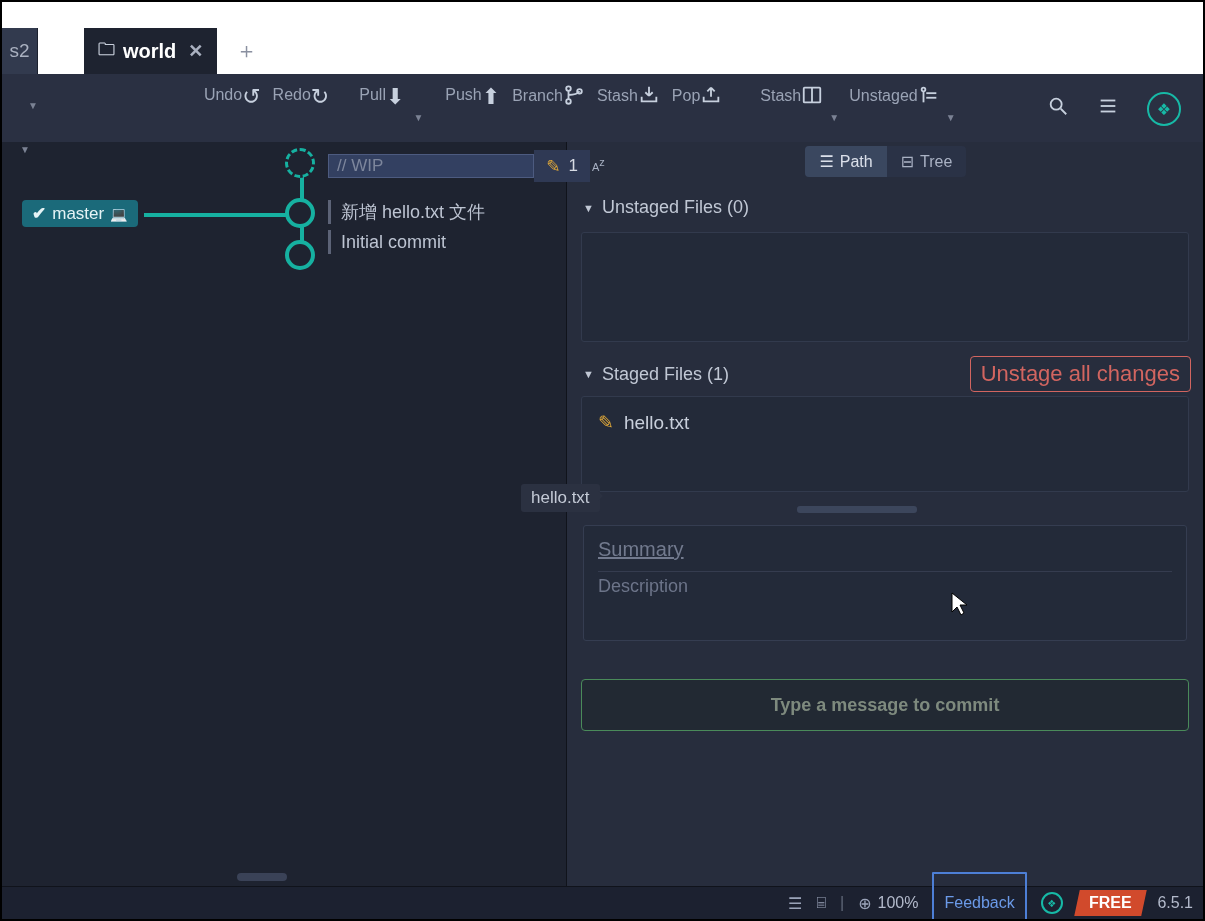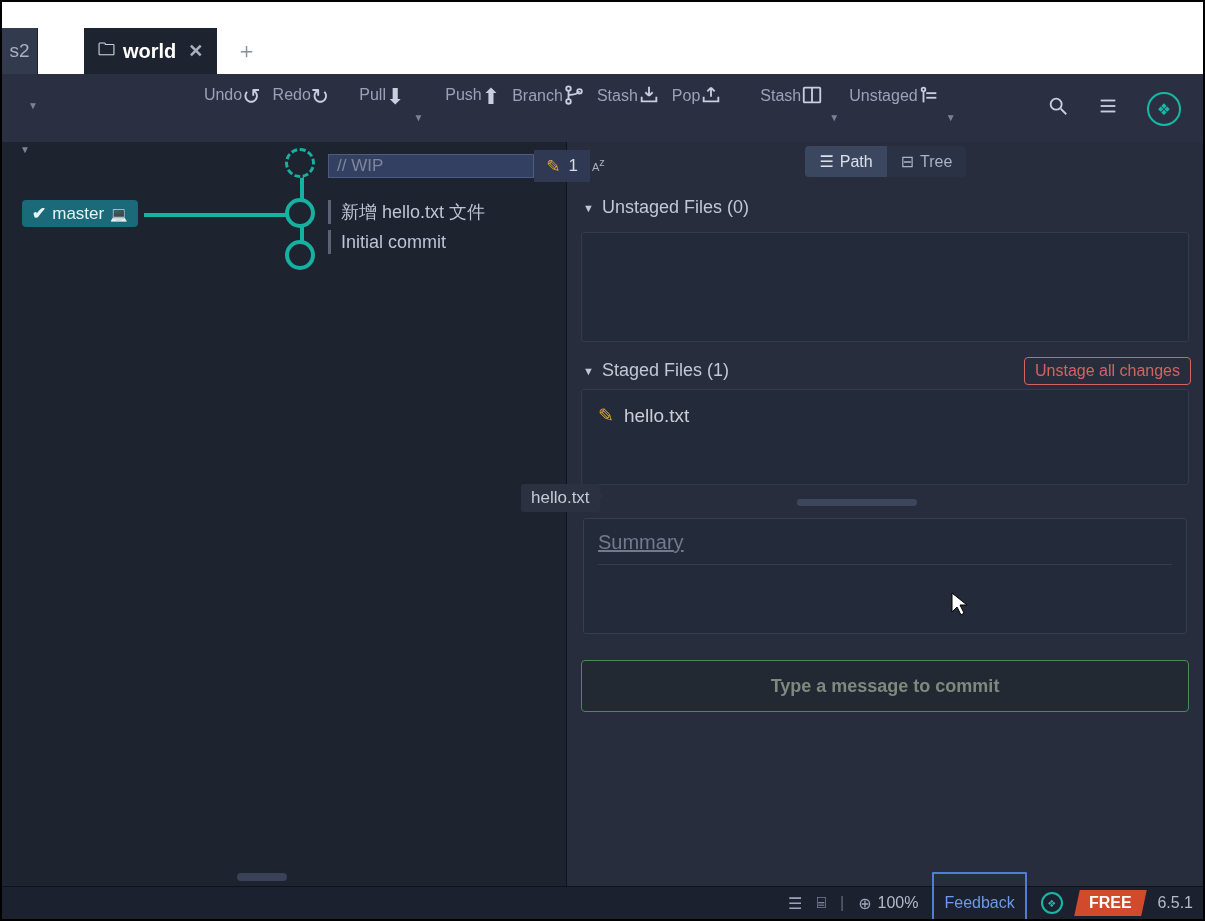--- a/index.html
+++ b/index.html
@@ -164,34 +164,34 @@
   .section-head-row{ display:flex; align-items:center; justify-content:space-between; padding-right:12px;}
   .files-box {
     margin: 4px 14px 14px; background:#232a39;
     border:1px solid #323a4d; border-radius:3px;
   }
   .unstaged-box { height: 110px; }
   .staged-box { height: 96px; padding:8px 12px; }
   .file-row { display:flex; align-items:center; gap:10px; font-size:19px; color:#c8cfdb; padding:6px 4px; cursor:pointer;}
   .unstage-btn {
     border:1.5px solid #d26560; color:#d26560; background:transparent;
-    font-size:16px; padding:4px 10px; border-radius:4px; cursor:pointer;
+    font-size:22px; padding:4px 10px; border-radius:4px; cursor:pointer;
   }
   .commit-area { padding: 4px 16px 10px; }
   .commit-area-head { display:flex; align-items:center; justify-content:space-between; font-size:19px; color:#c1c8d5; padding-bottom:10px;}
   .amend-box { display:flex; align-items:center; gap:8px; font-size:17px; color:#aeb6c7; cursor:pointer;}
   .amend-box .cb { width:16px;height:16px;background:#cdd2da;border-radius:2px;}
   .msg-box {
     background:#232a39; border:1px solid #353d51; border-radius:3px;
     padding:12px 14px; height:116px;
   }
   .msg-box .sum { font-size:20px; color:#727a8e; margin-bottom:10px;text-decoration:underline;}
   .msg-box .desc { font-size:18px; color:#6c7489; }
   .commit-btn {
-    margin: 16px 14px 8px; height:52px;
+    margin: 28px 14px 8px; height:52px;
     border:1.5px solid #4a8a5a; color:#7e8a7e; background:#222933;
     border-radius:4px; display:flex; align-items:center; justify-content:center;
     font-size:18px; font-weight:600; cursor:pointer;
   }
   .divider-h { height:1px; background:#353c4f; margin:0 0 4px;}
   .scrub-mid {
     margin-left:230px; width:120px; height:7px; background:#3c465c; border-radius:3px; margin-bottom:8px;
   }
   .statusbar {
     height:33px; background:#1c2130;
@@ -403,20 +403,21 @@
         <span>hello.txt</span>
       </div>
     </div>
 
     <div class="scrub-mid"></div>
 
     <div class="commit-area">
       <div class="msg-box">
         <div class="sum">Summary</div>
         <div class="divider-h"></div>
+        <div class="desc">Description</div>
       </div>
     </div>
     <div class="commit-btn">Type a message to commit</div>
   </div>
 </div>
 
 <div class="statusbar">
   <span class="sic">☰</span>
   <span class="sic">⌸</span>
   <span class="sic" style="color:#606878">|</span>

